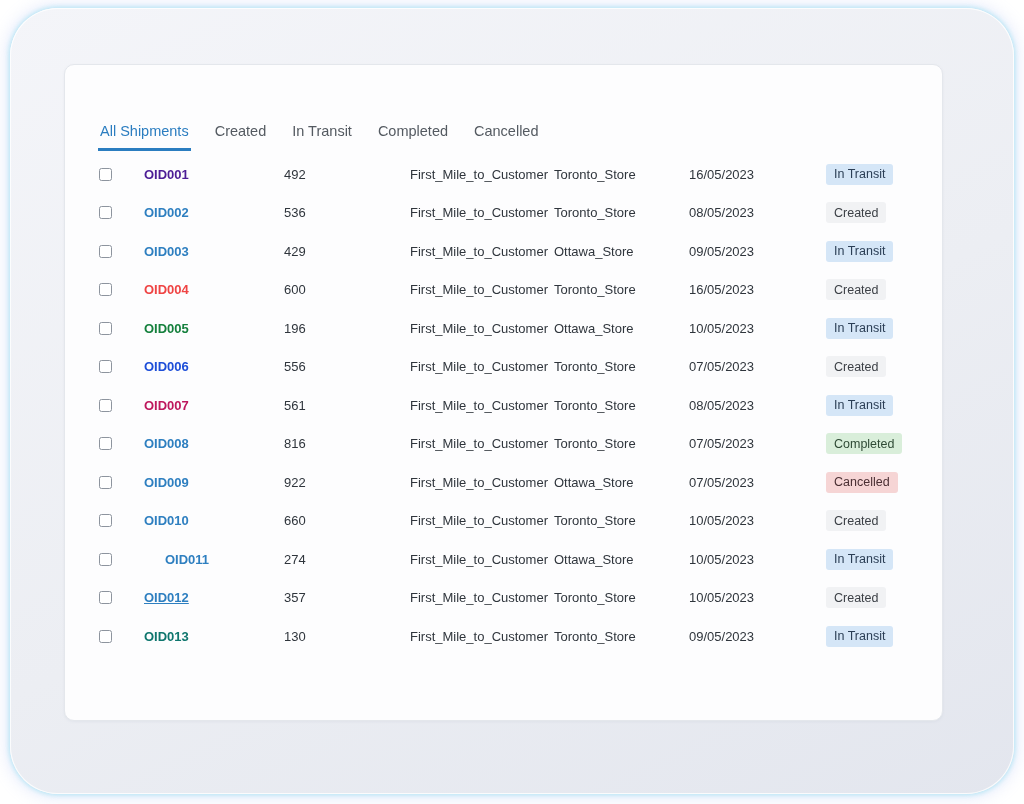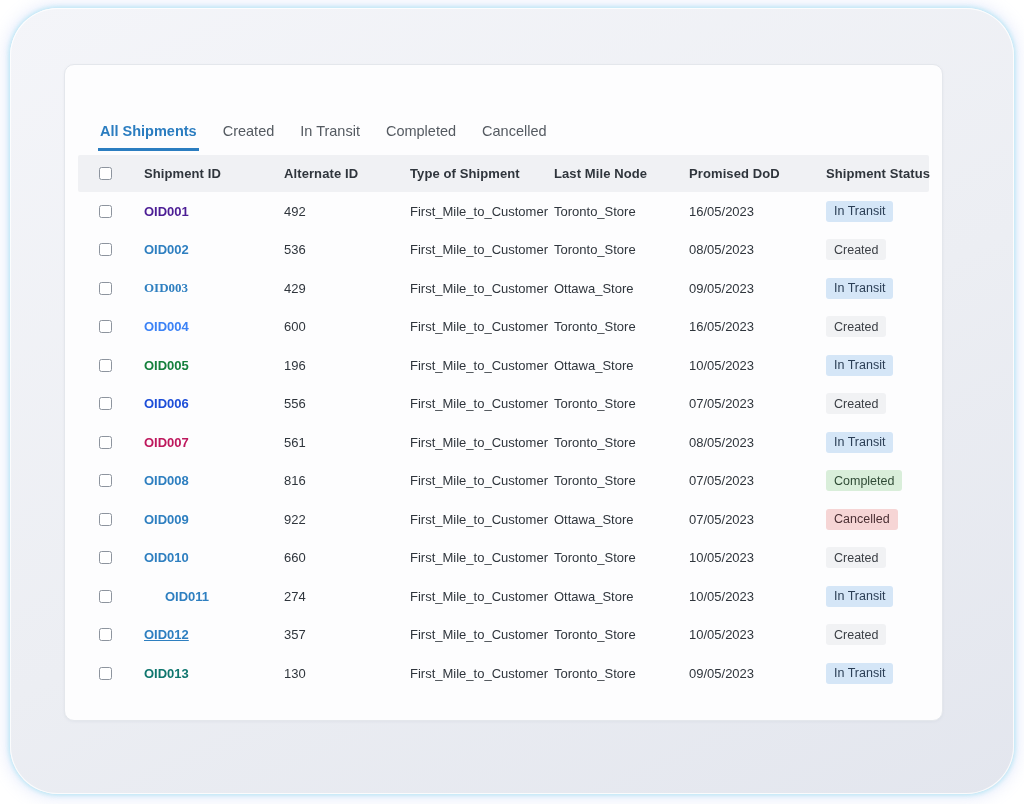--- a/index.html
+++ b/index.html
@@ -42,21 +42,21 @@
   .tab {
     font-size: 14.5px;
     font-weight: 500;
     color: #545a61;
     padding: 0 2px 9px 2px;
     border-bottom: 3px solid transparent;
     cursor: pointer;
     white-space: nowrap;
   }
   .tab.active {
-    font-weight: 700;
+    font-weight: 400;
     border-bottom-style: solid;
     margin-top: 12px;
   }
 
   
   .table { margin: 4px 13px 0 13px; }
   .thead {
     display: grid;
     grid-template-columns: 66px 140px 126px 144px 135px 137px 1fr;
     align-items: center;
@@ -105,32 +105,20 @@
 
     <div class="tab-bar">
         <div class="tab active" style="color: rgb(43, 125, 192); border-bottom-color: rgb(43, 125, 192);">All Shipments</div>
         <div class="tab">Created</div>
         <div class="tab">In Transit</div>
         <div class="tab">Completed</div>
         <div class="tab">Cancelled</div>
       </div>
 
     <div class="table">
-      <div class="thead">
-        <div class="cell c-check">
-          <span class="checkbox"></span>
-        </div>
-
-      <div class="cell th">Shipment ID</div>
-          <div class="cell th">Alternate ID</div>
-          <div class="cell th">Type of Shipment</div>
-          <div class="cell th">Last Mile Node</div>
-          <div class="cell th">Promised DoD</div>
-          <div class="cell th">Shipment Status</div>
-        </div>
       <div id="tbody">
           <div class="row">
     <div class="cell c-check">
       <span class="checkbox"></span>
     </div>
     <div class="cell">
       <a class="id-link" style="color: #4c1d95;">OID001</a>
     </div>
     <div class="cell">492</div>
     <div class="cell">First_Mile_to_Customer</div>
@@ -153,36 +141,36 @@
     <div class="cell">08/05/2023</div>
     <div class="cell">
       <span class="badge" style="background: rgb(241, 242, 244); color: rgb(60, 64, 70);">Created</span>
     </div>
   </div>
           <div class="row">
     <div class="cell c-check">
       <span class="checkbox"></span>
     </div>
     <div class="cell">
-      <a class="id-link" style="color: rgb(46, 127, 192); font-family: Liberation Serif, serif;">OID003</a>
+      <a class="id-link" style="color: rgb(46, 127, 192);">OID003</a>
     </div>
     <div class="cell">429</div>
     <div class="cell">First_Mile_to_Customer</div>
     <div class="cell">Ottawa_Store</div>
     <div class="cell">09/05/2023</div>
     <div class="cell">
       <span class="badge" style="background: rgb(213, 230, 247); color: rgb(43, 62, 85);">In Transit</span>
     </div>
   </div>
           <div class="row">
     <div class="cell c-check">
       <span class="checkbox"></span>
     </div>
     <div class="cell">
-      <a class="id-link" style="color: #3b82f6;">OID004</a>
+      <a class="id-link" style="color: #ef4444;">OID004</a>
     </div>
     <div class="cell">600</div>
     <div class="cell">First_Mile_to_Customer</div>
     <div class="cell">Toronto_Store</div>
     <div class="cell">16/05/2023</div>
     <div class="cell">
       <span class="badge" style="background: rgb(241, 242, 244); color: rgb(60, 64, 70);">Created</span>
     </div>
   </div>
           <div class="row">

